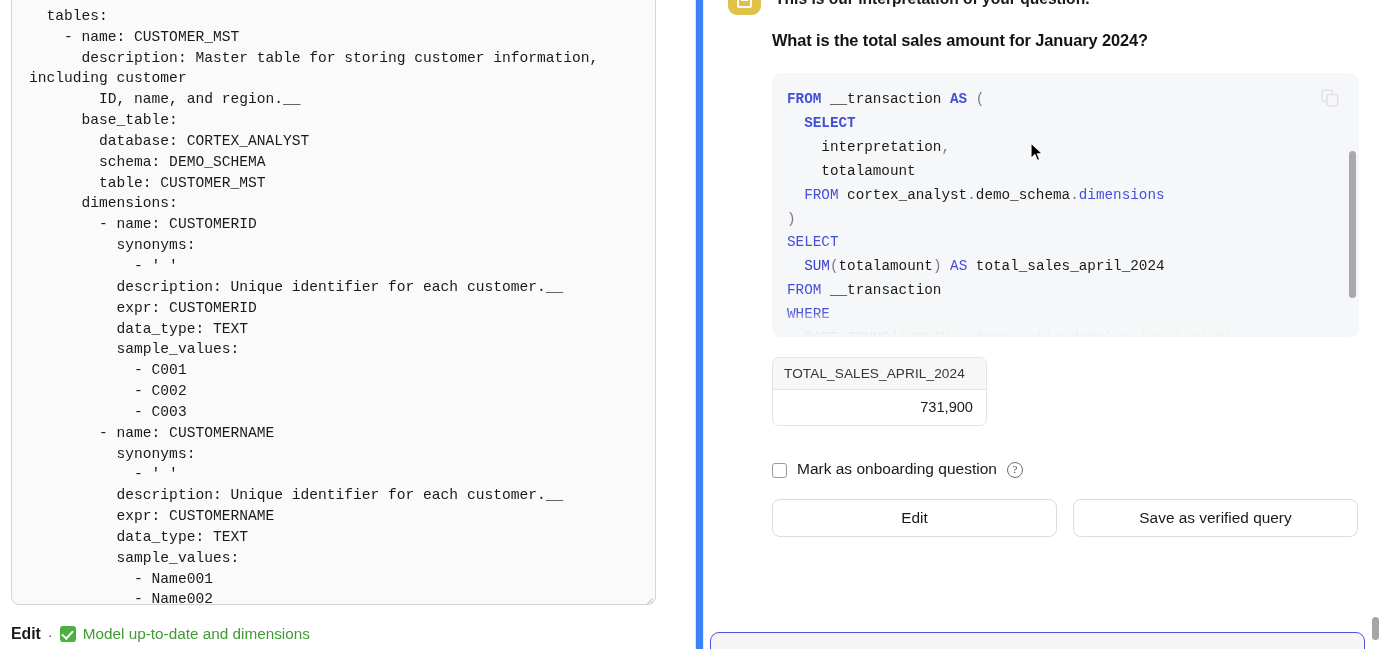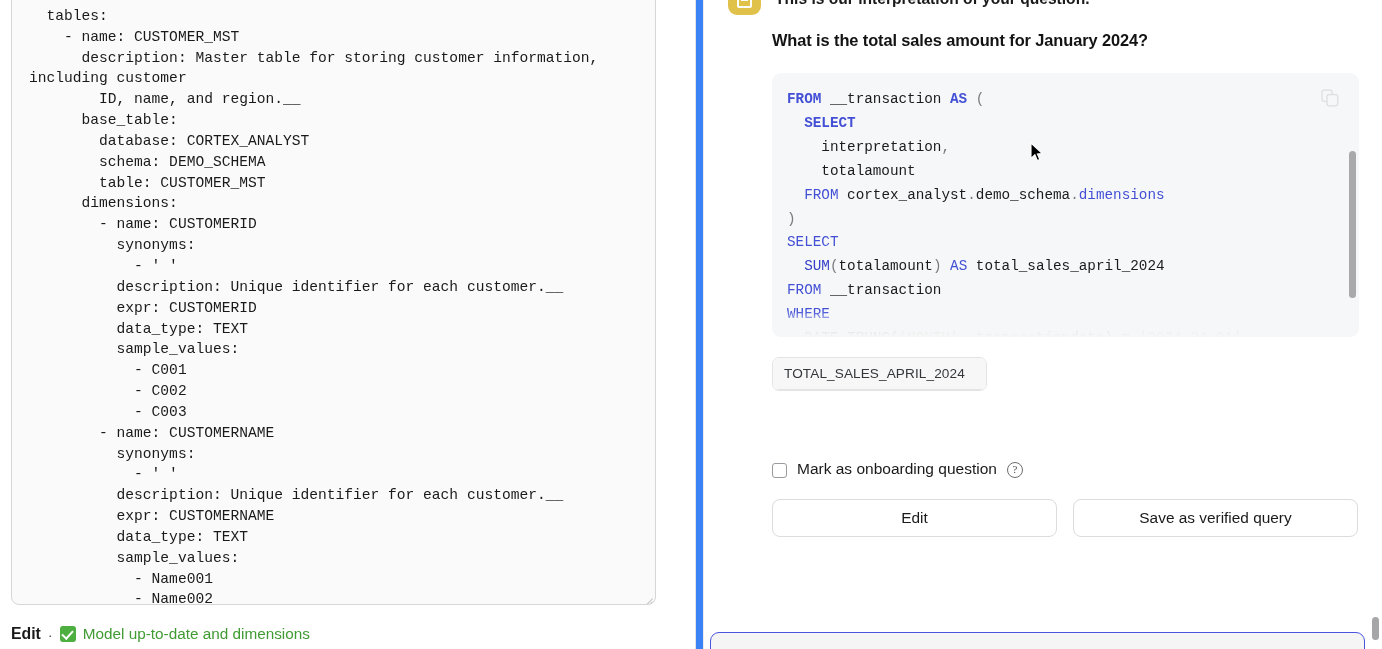--- a/index.html
+++ b/index.html
@@ -435,20 +435,21 @@
       <svg id="copy-icon" viewBox="0 0 20 20" fill="none">
         <rect x="1.2" y="1.2" width="11" height="12.5" rx="2" stroke="#dadadd" stroke-width="1.5"></rect>
         <rect x="6.6" y="6.2" width="12" height="12.5" rx="2" fill="#f6f7f8" stroke="#dadadd" stroke-width="1.5"></rect>
       </svg>
       <div id="sql-scrollbar-track"></div>
       <div id="sql-scrollbar-thumb"></div>
     </div>
 
     <div id="result-table">
       <div id="result-header">TOTAL_SALES_APRIL_2024</div>
+      <div id="result-value">731,900</div>
     </div>
 
     <div id="onboarding-row">
       <div id="onboarding-checkbox"></div>
       <span id="onboarding-label">Mark as onboarding question</span>
       <span id="help-icon">?</span>
     </div>
 
     <div id="action-buttons">
       <button class="action-btn">Edit</button>

